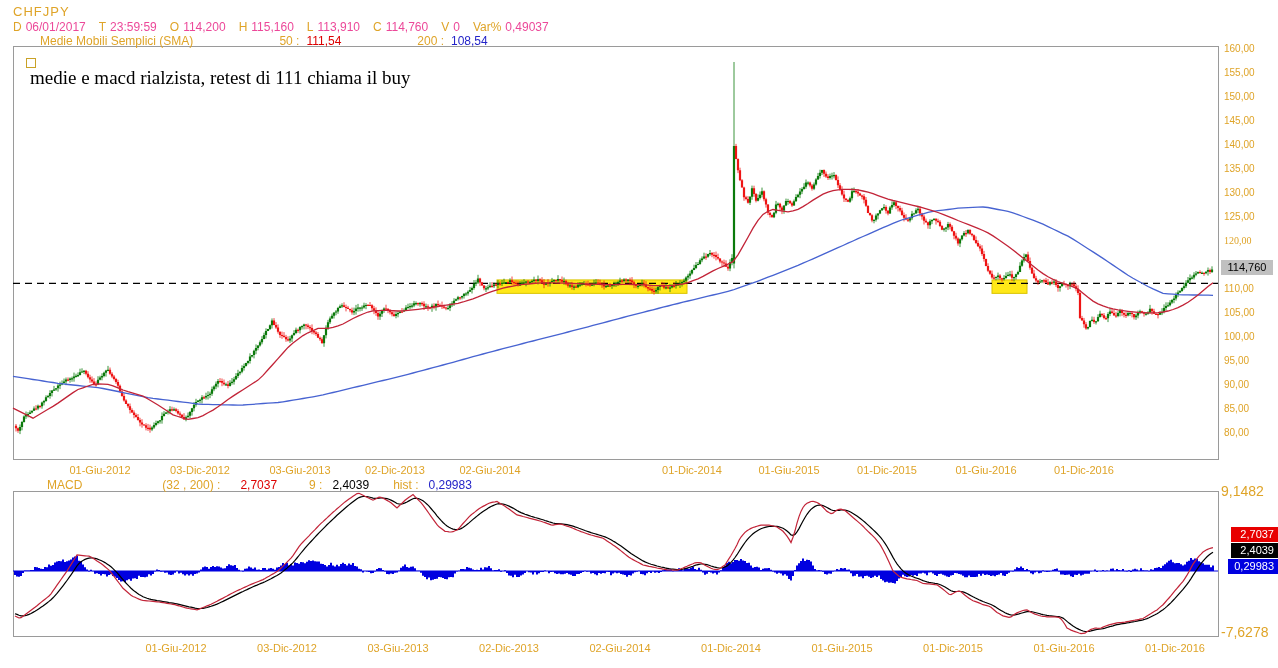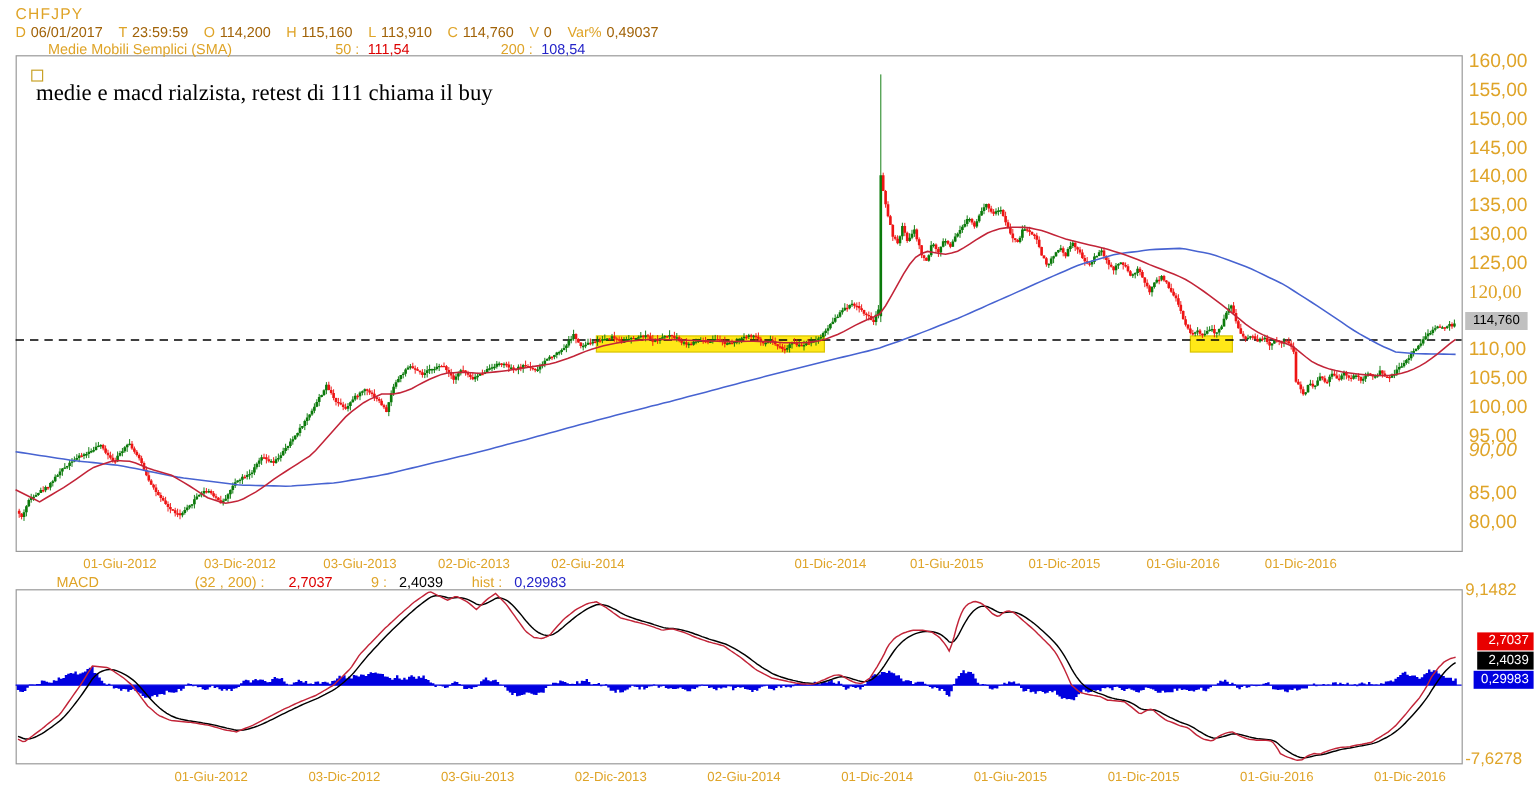--- a/index.html
+++ b/index.html
@@ -10,26 +10,26 @@
        font-family:"Liberation Sans","DejaVu Sans",sans-serif;}
   #gfx{position:absolute;left:0;top:0;z-index:1;}
   .txt{position:absolute;z-index:2;white-space:nowrap;}
   .gold{color:var(--gold);}
   .red{color:var(--redtxt);}
   .blue{color:var(--bluetxt);}
   .blk{color:#000;}
   .hdr-symbol{left:13px;top:4px;font-size:13px;letter-spacing:1px;}
   .hdr-row{left:13px;top:20px;font-size:12px;display:flex;align-items:baseline;}
   .hdr-row .fl{color:var(--gold);margin-right:4px;}
-  .hdr-row .fv{color:#a16207;margin-right:13px;}
+  .hdr-row .fv{color:#ec4899;margin-right:13px;}
   .sma-row{left:40px;top:34px;font-size:12px;display:flex;align-items:baseline;}
   .sma-row .t{margin-right:38px;}
   .sma-row .l{margin-right:7px;margin-left:48px;}
   .sma-row .v1{margin-right:28px;}
-  .ytick{position:absolute;left:1224px;font-size:16px;color:var(--gold);z-index:2;}
+  .ytick{position:absolute;left:1224px;font-size:10px;color:var(--gold);z-index:2;}
   .xtick{position:absolute;font-size:11px;color:var(--gold);transform:translateX(-50%);z-index:2;}
   #price-tag{position:absolute;left:1221px;width:52px;height:15px;background:#C0C0C0;
      color:#000;font-size:11px;text-align:center;line-height:15px;z-index:3;}
   .macd-hdr{left:47px;top:478px;font-size:12px;display:flex;align-items:baseline;}
   .macd-hdr .m0{margin-right:80px;}
   .macd-hdr .m1{margin-right:20px;}
   .macd-hdr .m2{margin-right:32px;}
   .macd-hdr .m3{margin-right:10px;}
   .macd-hdr .m4{margin-right:24px;}
   .macd-hdr .m5{margin-right:10px;}
@@ -99,21 +99,21 @@
     <div class="ytick" style="top: 115px;">145,00</div>
     <div class="ytick" style="top: 139px;">140,00</div>
     <div class="ytick" style="top: 163px;">135,00</div>
     <div class="ytick" style="top: 187px;">130,00</div>
     <div class="ytick" style="top: 211px;">125,00</div>
     <div class="ytick" style="top: 235px; font-family: Liberation Serif, serif;">120,00</div>
     <div class="ytick" style="top: 283px;">110,00</div>
     <div class="ytick" style="top: 307px;">105,00</div>
     <div class="ytick" style="top: 331px;">100,00</div>
     <div class="ytick" style="top: 355px;">95,00</div>
-    <div class="ytick" style="top: 367px; font-style: italic;">90,00</div>
+    <div class="ytick" style="top: 379px;">90,00</div>
     <div class="ytick" style="top: 403px;">85,00</div>
     <div class="ytick" style="top: 427px;">80,00</div>
   </div>
 <div id="price-tag" style="top: 260.152px;">114,760</div>
 <div id="x-top">
     <div class="xtick" style="left: 100px; top: 464px;">01-Giu-2012</div>
     <div class="xtick" style="left: 200px; top: 464px;">03-Dic-2012</div>
     <div class="xtick" style="left: 300px; top: 464px;">03-Giu-2013</div>
     <div class="xtick" style="left: 395px; top: 464px;">02-Dic-2013</div>
     <div class="xtick" style="left: 490px; top: 464px;">02-Giu-2014</div>

